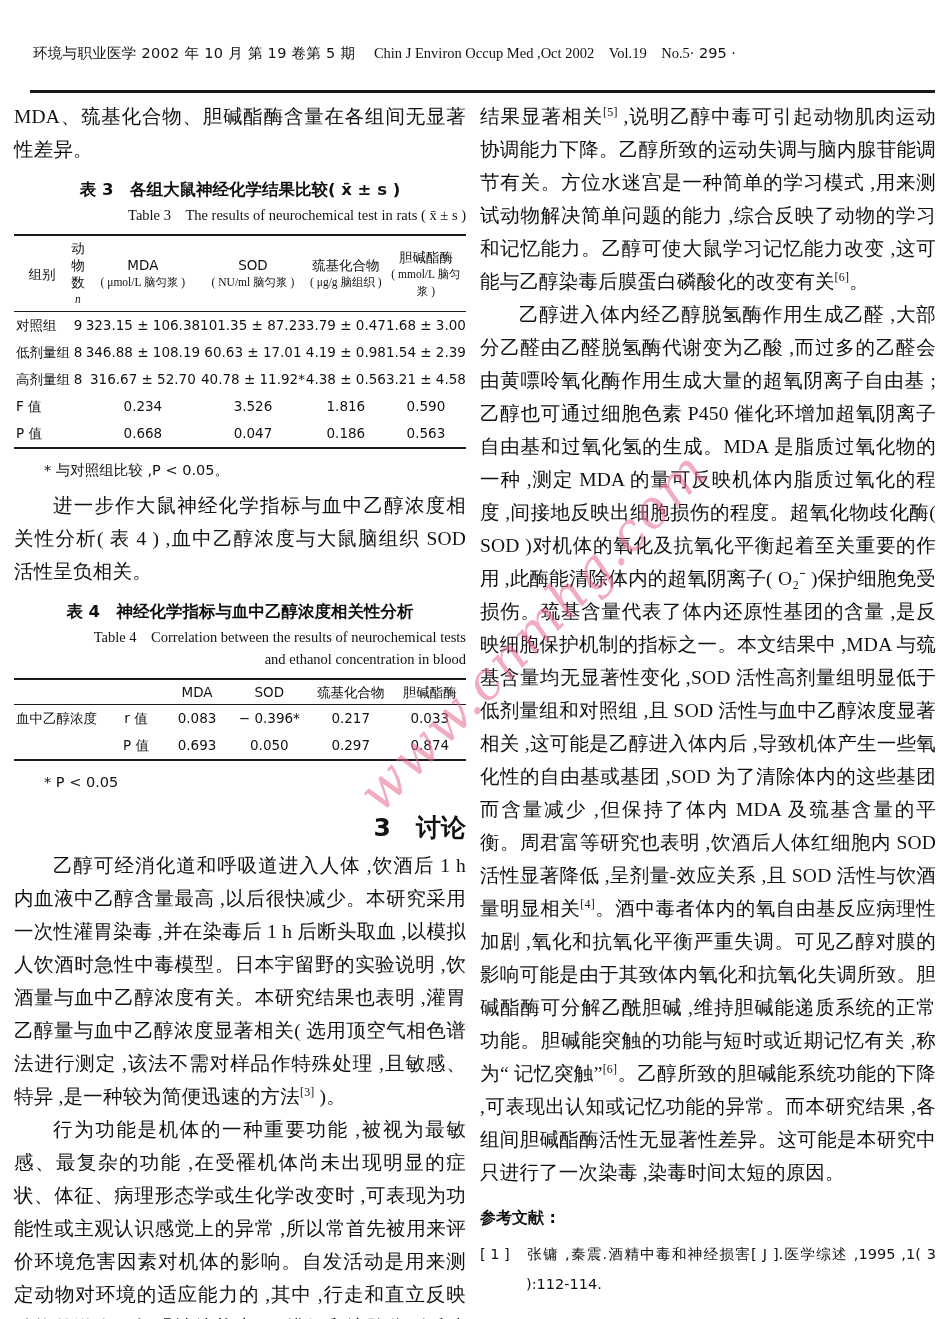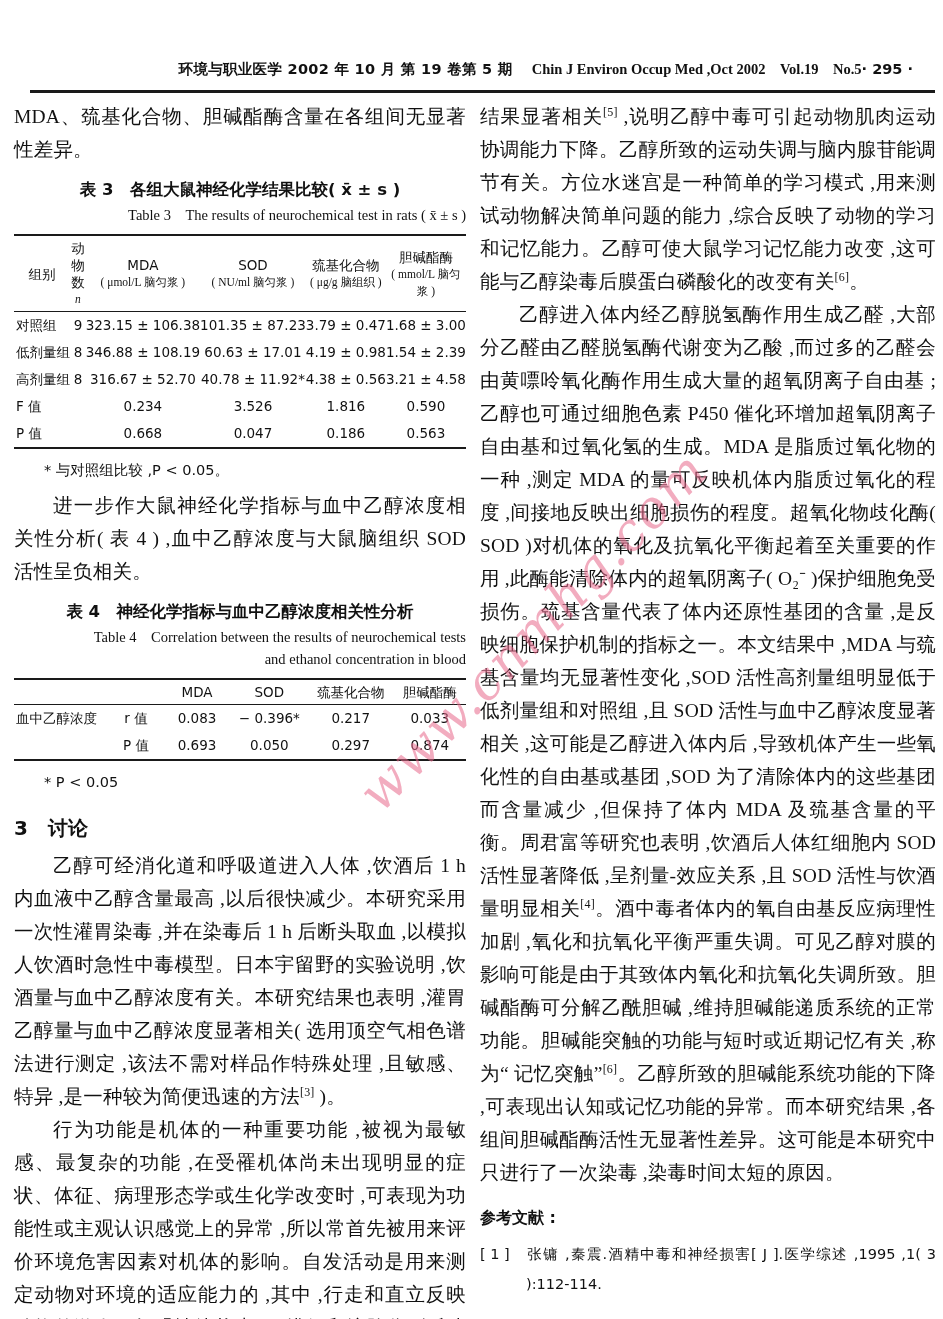--- a/index.html
+++ b/index.html
@@ -3,23 +3,23 @@
 <meta charset="utf-8">
 <style>
   html,body{margin:0;padding:0;}
   .page{
     position:relative; width:943px; height:1319px; overflow:hidden;
     background:#ffffff; color:#111;
     font-family:"DejaVu Sans","Liberation Sans",sans-serif;
   }
   
   .header{
-    position:absolute; top:60px; left:33px; right:30px;
-    display:flex; justify-content:flex-end; align-items:baseline;
-    font-size:14.5px; white-space:nowrap;font-weight:bold;
+    position:absolute; top:44px; left:33px; right:30px;
+    display:flex; justify-content:flex-start; align-items:baseline;
+    font-size:14.5px; white-space:nowrap;
   }
   .header .jl{letter-spacing:0.3px;}
   .header .jl-en{font-family:"Liberation Serif",serif; margin-left:14px;}
   .header-rule{
     position:absolute; top:90px; left:30px; right:8px; height:3px; background:#1a1a1a;
   }
   
   .col{position:absolute; top:100px;}
   .col-left{left:14px; width:452px;}
   .col-right{left:480px; width:456px;}
@@ -41,21 +41,21 @@
     font-weight:normal; font-size:13.5px; padding:4px 0 3px 0;
     border-bottom:1.5px solid #1a1a1a; vertical-align:middle; text-align:center; line-height:17px;
   }
   table.datatable thead th .unit{font-size:11.5px; font-family:"Liberation Serif",serif;}
   table.datatable td{
     font-size:13.5px; text-align:center; padding:0; height:27px; line-height:27px; white-space:nowrap;
   }
   table.datatable td.rowhead{text-align:left; padding-left:2px;}
   .footnote{font-size:14.5px; margin-top:10px; padding-left:30px; line-height:22px;}
   
-  .section-heading{font-weight:bold; font-size:20px; margin:20px 0 6px 0; line-height:30px;}
+  .section-heading{font-weight:bold; font-size:25px; margin:20px 0 6px 0; line-height:30px;text-align:right;}
   
   .refs-heading{font-weight:bold; font-size:16px; margin:16px 0 8px 0; line-height:26px;}
   .ref{
     font-size:14.5px; line-height:30px; text-align:justify;
     padding-left:46px; text-indent:-46px; margin:0;
   }
   .ref .ref-label{display:inline-block; width:40px; text-indent:0; margin-right:6px;}
   
   .watermark{
     position:absolute; left:368px; top:772px;

